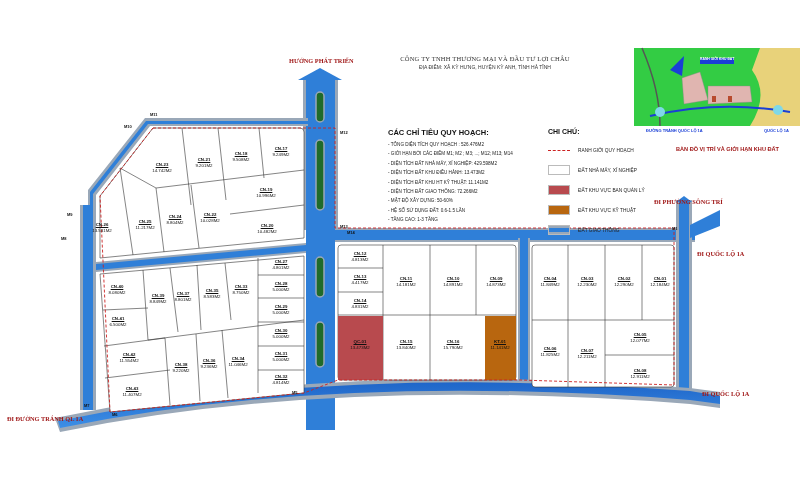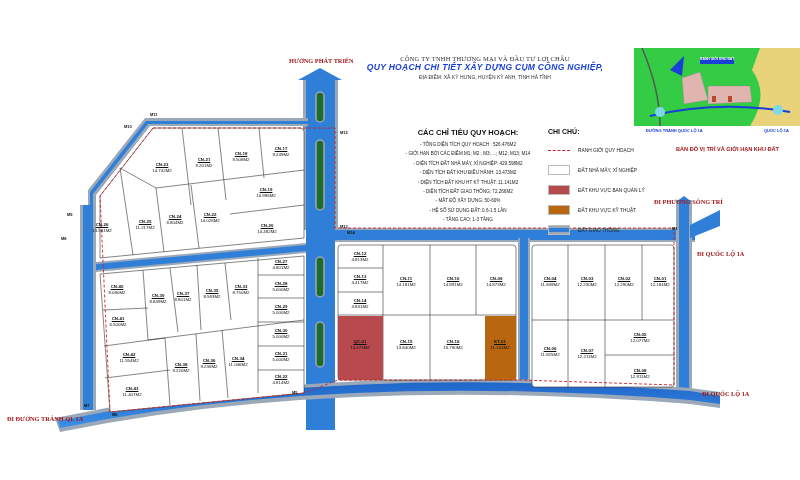--- a/index.html
+++ b/index.html
@@ -2,21 +2,21 @@
 <html><head>
 <meta charset="utf-8">
 <style>
   html,body{margin:0;padding:0;background:#ffffff;}
   body{width:800px;height:480px;position:relative;overflow:hidden;font-family:"Liberation Sans",sans-serif;}
   svg{position:absolute;left:0;top:0;}
   .hdr{position:absolute;left:340px;top:55px;width:290px;text-align:center;}
   .hdr .co{font-family:"Liberation Serif",serif;font-size:6.5px;color:#333;letter-spacing:.2px;}
   .hdr .t1,.hdr .t2{font-size:8.5px;font-weight:bold;color:#1a3fd6;letter-spacing:.3px;line-height:10px;font-style:italic;}
   .hdr .loc{font-size:5px;color:#333;margin-top:2px;}
-  .ind{position:absolute;left:388px;top:128px;width:160px;text-align:center;}
+  .ind{position:absolute;left:388px;top:128px;width:160px;}
   .ind .h{font-size:7.5px;font-weight:bold;color:#111;margin-bottom:3px;}
   .ind .r{font-size:4.6px;color:#222;line-height:9.4px;white-space:nowrap;}
   .leg{position:absolute;left:548px;top:128px;width:120px;}
   .leg .h{font-size:7px;font-weight:bold;color:#111;margin-bottom:5px;}
   .leg .row{display:flex;align-items:center;height:20px;}
   .leg .sw{width:22px;height:10px;border:1px solid #bbb;margin-right:8px;box-sizing:border-box;position:relative;}
   .leg .lbl{font-size:4.8px;color:#222;}
   .lbl-red{position:absolute;font-family:"Liberation Serif",serif;font-size:6.3px;font-weight:bold;color:#a01818;white-space:nowrap;}
   .plot{position:absolute;font-size:4.4px;color:#111;text-align:center;line-height:6px;transform:translate(-50%,-50%);white-space:nowrap;}
   .plot .c{text-decoration:underline;font-weight:bold;}
@@ -133,21 +133,20 @@
     <polygon points="708,86 750,86 752,102 708,104" fill="#e0b5b0" stroke="#888" stroke-width="0.4"></polygon>
     <rect x="712" y="96" width="4" height="6" fill="#b84a2e"></rect>
     <rect x="728" y="96" width="4" height="6" fill="#b84a2e"></rect>
     <polygon points="670,70 684,56 682,76" fill="#1a3fd6"></polygon>
     <rect x="700" y="58" width="34" height="6" fill="#1a3fd6"></rect>
   </g>
 </svg>
 
 <div class="hdr">
   <div class="co">CÔNG TY TNHH THƯƠNG MẠI VÀ ĐẦU TƯ LỢI CHÂU</div>
-  <div class="t1">QUY HOẠCH CHI TIẾT XÂY DỰNG CỤM CÔNG NGHIỆP,</div>
   <div class="loc">ĐỊA ĐIỂM: XÃ KỲ HƯNG, HUYỆN KỲ ANH, TỈNH HÀ TĨNH</div>
 </div>
 
 <div class="ind">
   <div class="h">CÁC CHỈ TIÊU QUY HOẠCH:</div>
   <div class="r">- TỔNG DIỆN TÍCH QUY HOẠCH : 526.476M2</div>
   <div class="r">- GIỚI HẠN BỞI CÁC ĐIỂM M1; M2 ; M3; ...; M12; M13; M14</div>
   <div class="r">- DIỆN TÍCH ĐẤT NHÀ MÁY, XÍ NGHIỆP: 429.598M2</div>
   <div class="r">- DIỆN TÍCH ĐẤT KHU ĐIỀU HÀNH: 13.473M2</div>
   <div class="r">- DIỆN TÍCH ĐẤT KHU HT KỸ THUẬT: 11.141M2</div>

